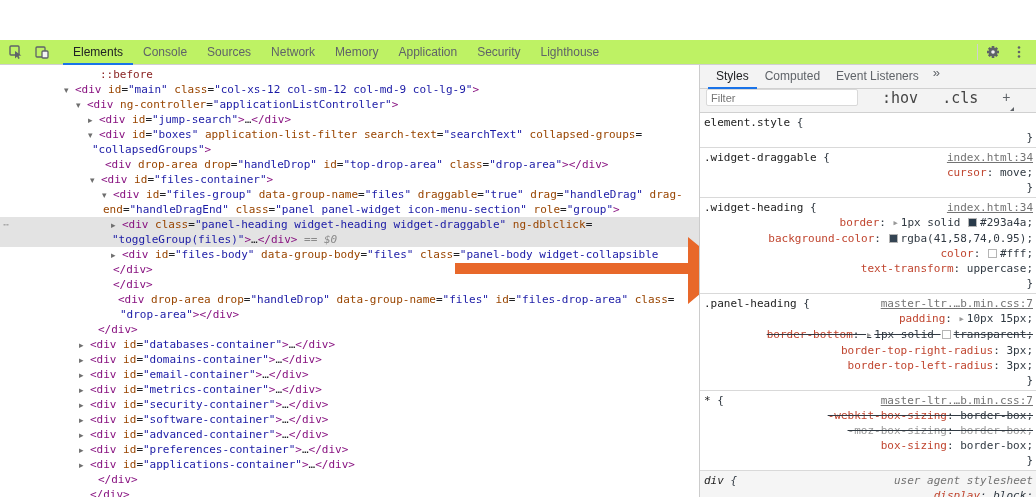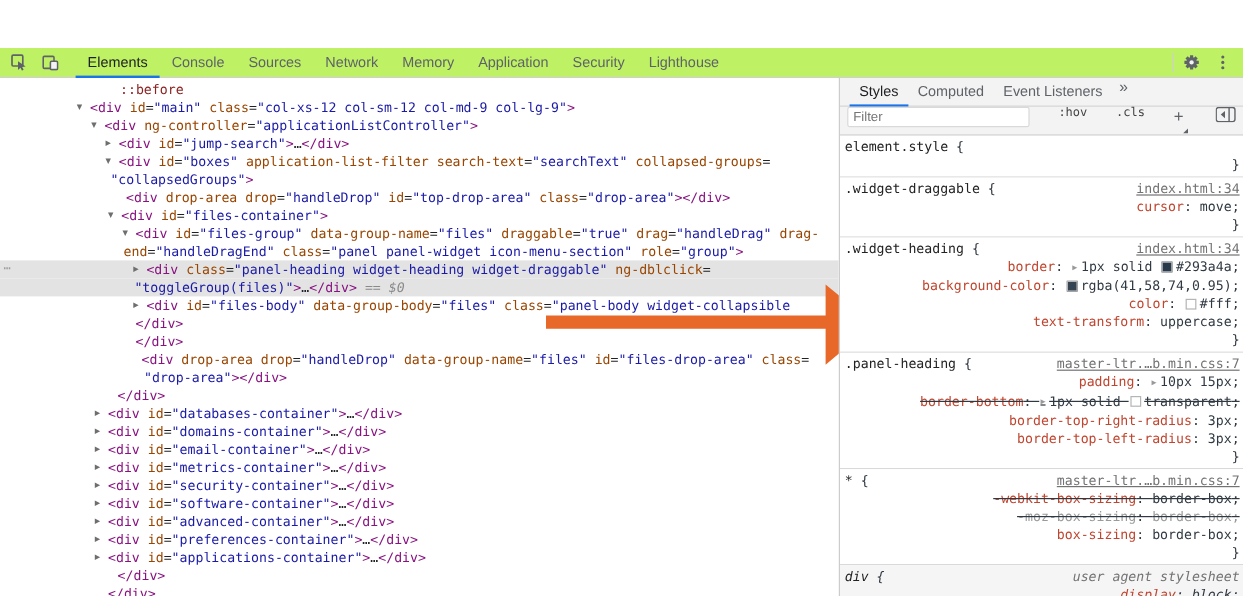--- a/index.html
+++ b/index.html
@@ -40,21 +40,21 @@
   .side-tabs { height:24px; background:#f3f3f3; border-bottom:1px solid #d0d0d0;
                display:flex; padding-left:8px; flex:none; }
   .side-tab { padding:0 8px; height:24px; display:flex; align-items:center; color:#5f6368;
               border-bottom:2px solid transparent; cursor:pointer; white-space:nowrap; }
   .side-tab.active { color:#202124; border-bottom-color:#1a73e8; }
   .side-overflow { color:#5f6368; padding:0 6px; font-size:13px; cursor:pointer; }
   .filter-row { height:24px; background:#f3f3f3; border-bottom:1px solid #d0d0d0;
                 display:flex; padding:0 6px; gap:24px; flex:none; }
   .filter-input { flex:1; height:17px; background:#fff; border:1px solid #d9d9d9; border-radius:2px;
                   font-size:11px; padding:0 4px; color:#333; font-family:"Liberation Sans",sans-serif; outline:none; }
-  .pill { font-size:10px; color:#444; font-family:"DejaVu Sans Mono", monospace; cursor:pointer; }
+  .pill { font-size:15px; color:#444; font-family:"DejaVu Sans Mono", monospace; cursor:pointer; }
   .plus-btn { position:relative; color:#5f6368; font-size:14px; cursor:pointer; padding-right:3px; }
   .plus-corner { position:absolute; right:-1px; bottom:1px; width:0; height:0;
                  border-left:4px solid transparent; border-bottom:4px solid #5f6368; }
   .styles-body { flex:1; overflow:hidden; font-family:"DejaVu Sans Mono", monospace;
                  font-size:11px; line-height:15px; color:#303942; }
   .rule { padding:2px 3px 2px 4px; border-bottom:1px solid #d9d9d9; background:#fff;text-align:right; }
   .rule.ua-rule { font-style:italic; background:#f5f5f5; }
   .rule-header { display:flex; justify-content:space-between; }
   .sel { color:#222; }
   .src-link { color:#737373; text-decoration:underline; white-space:nowrap; margin-left:8px; cursor:pointer; }

